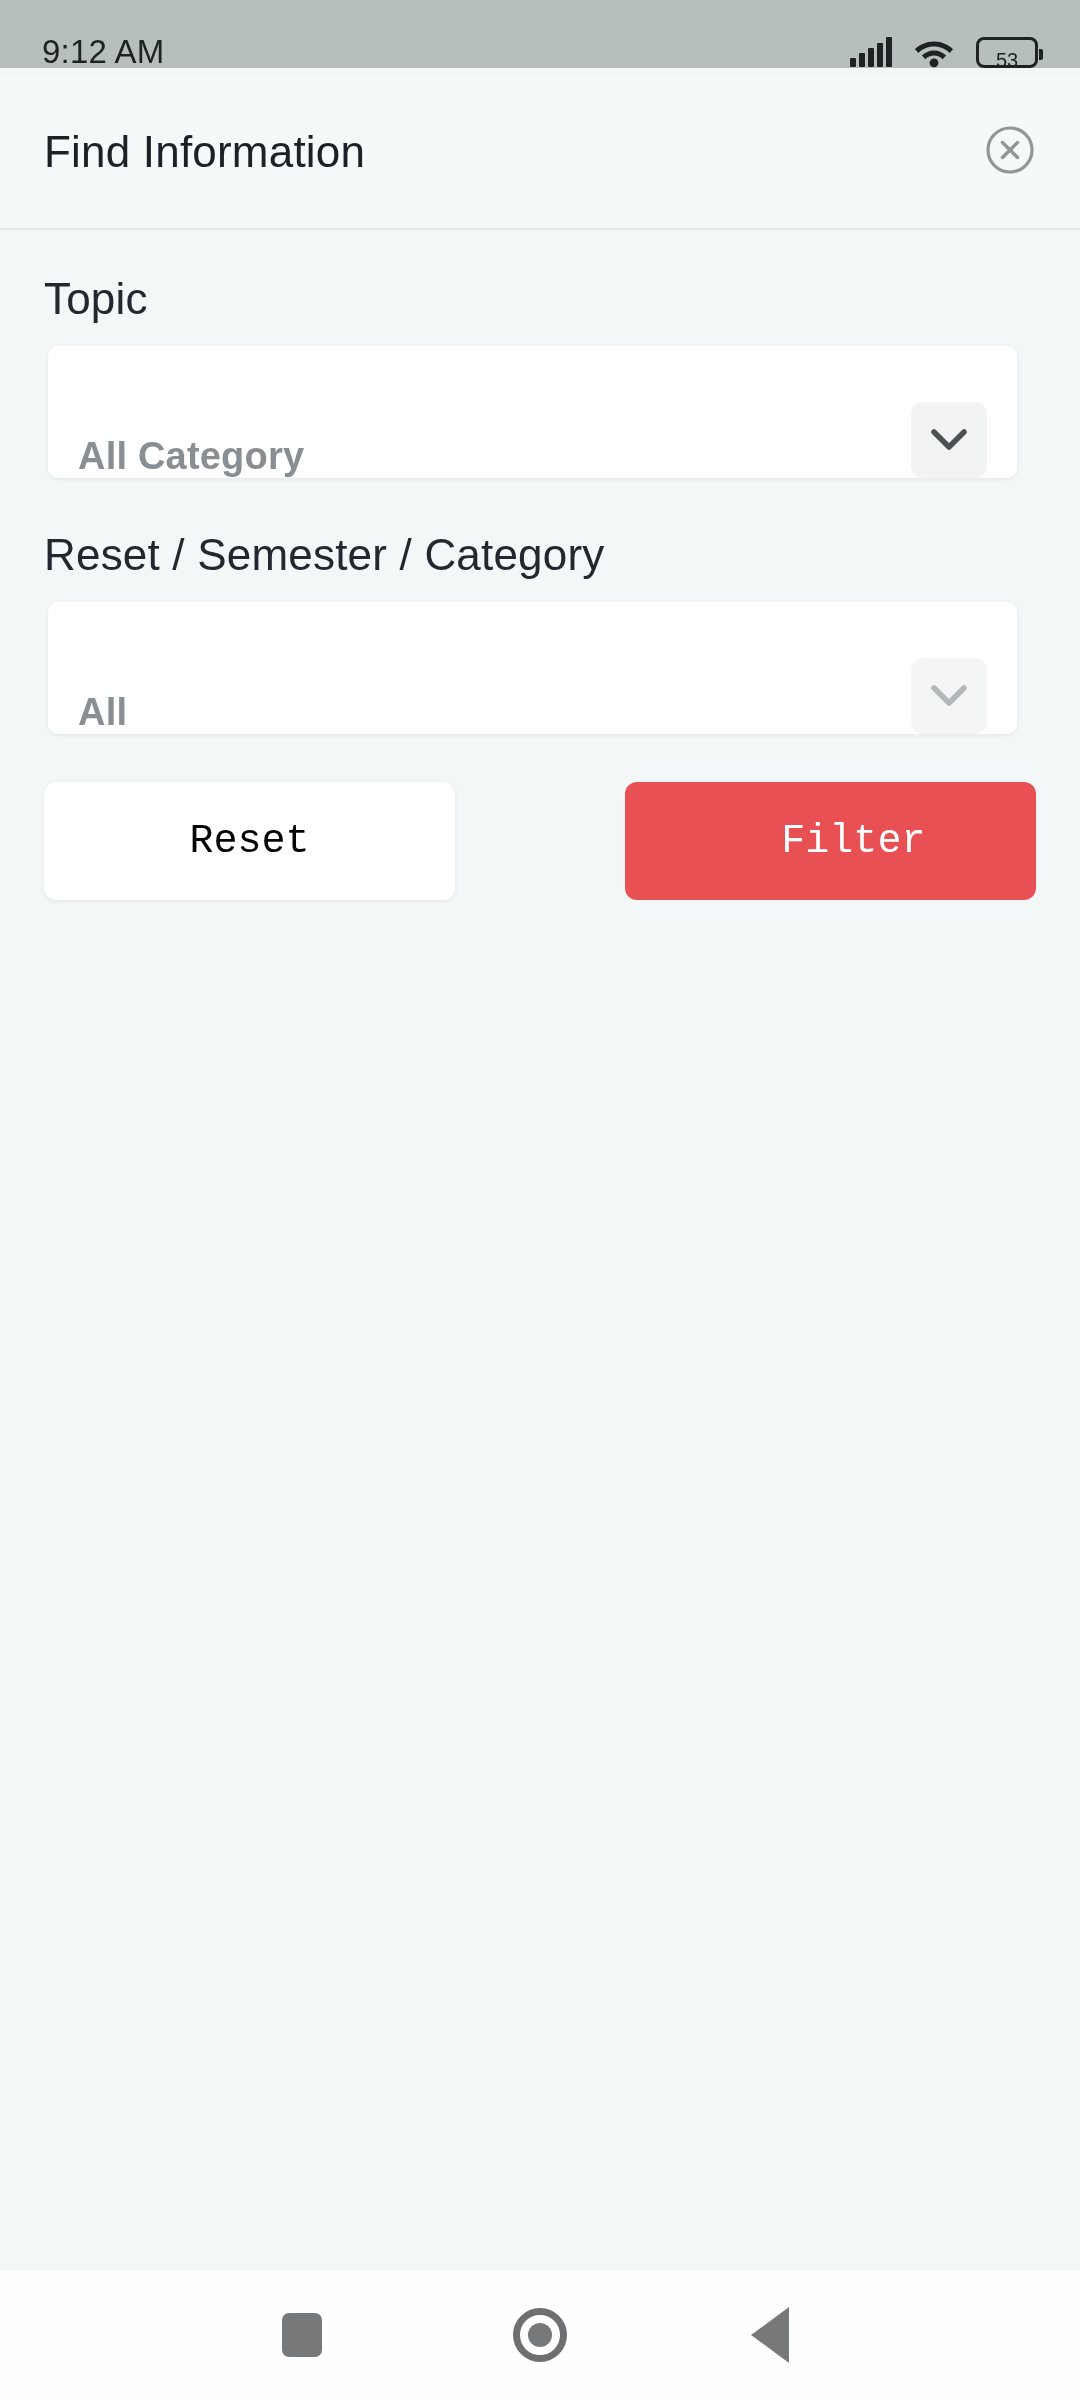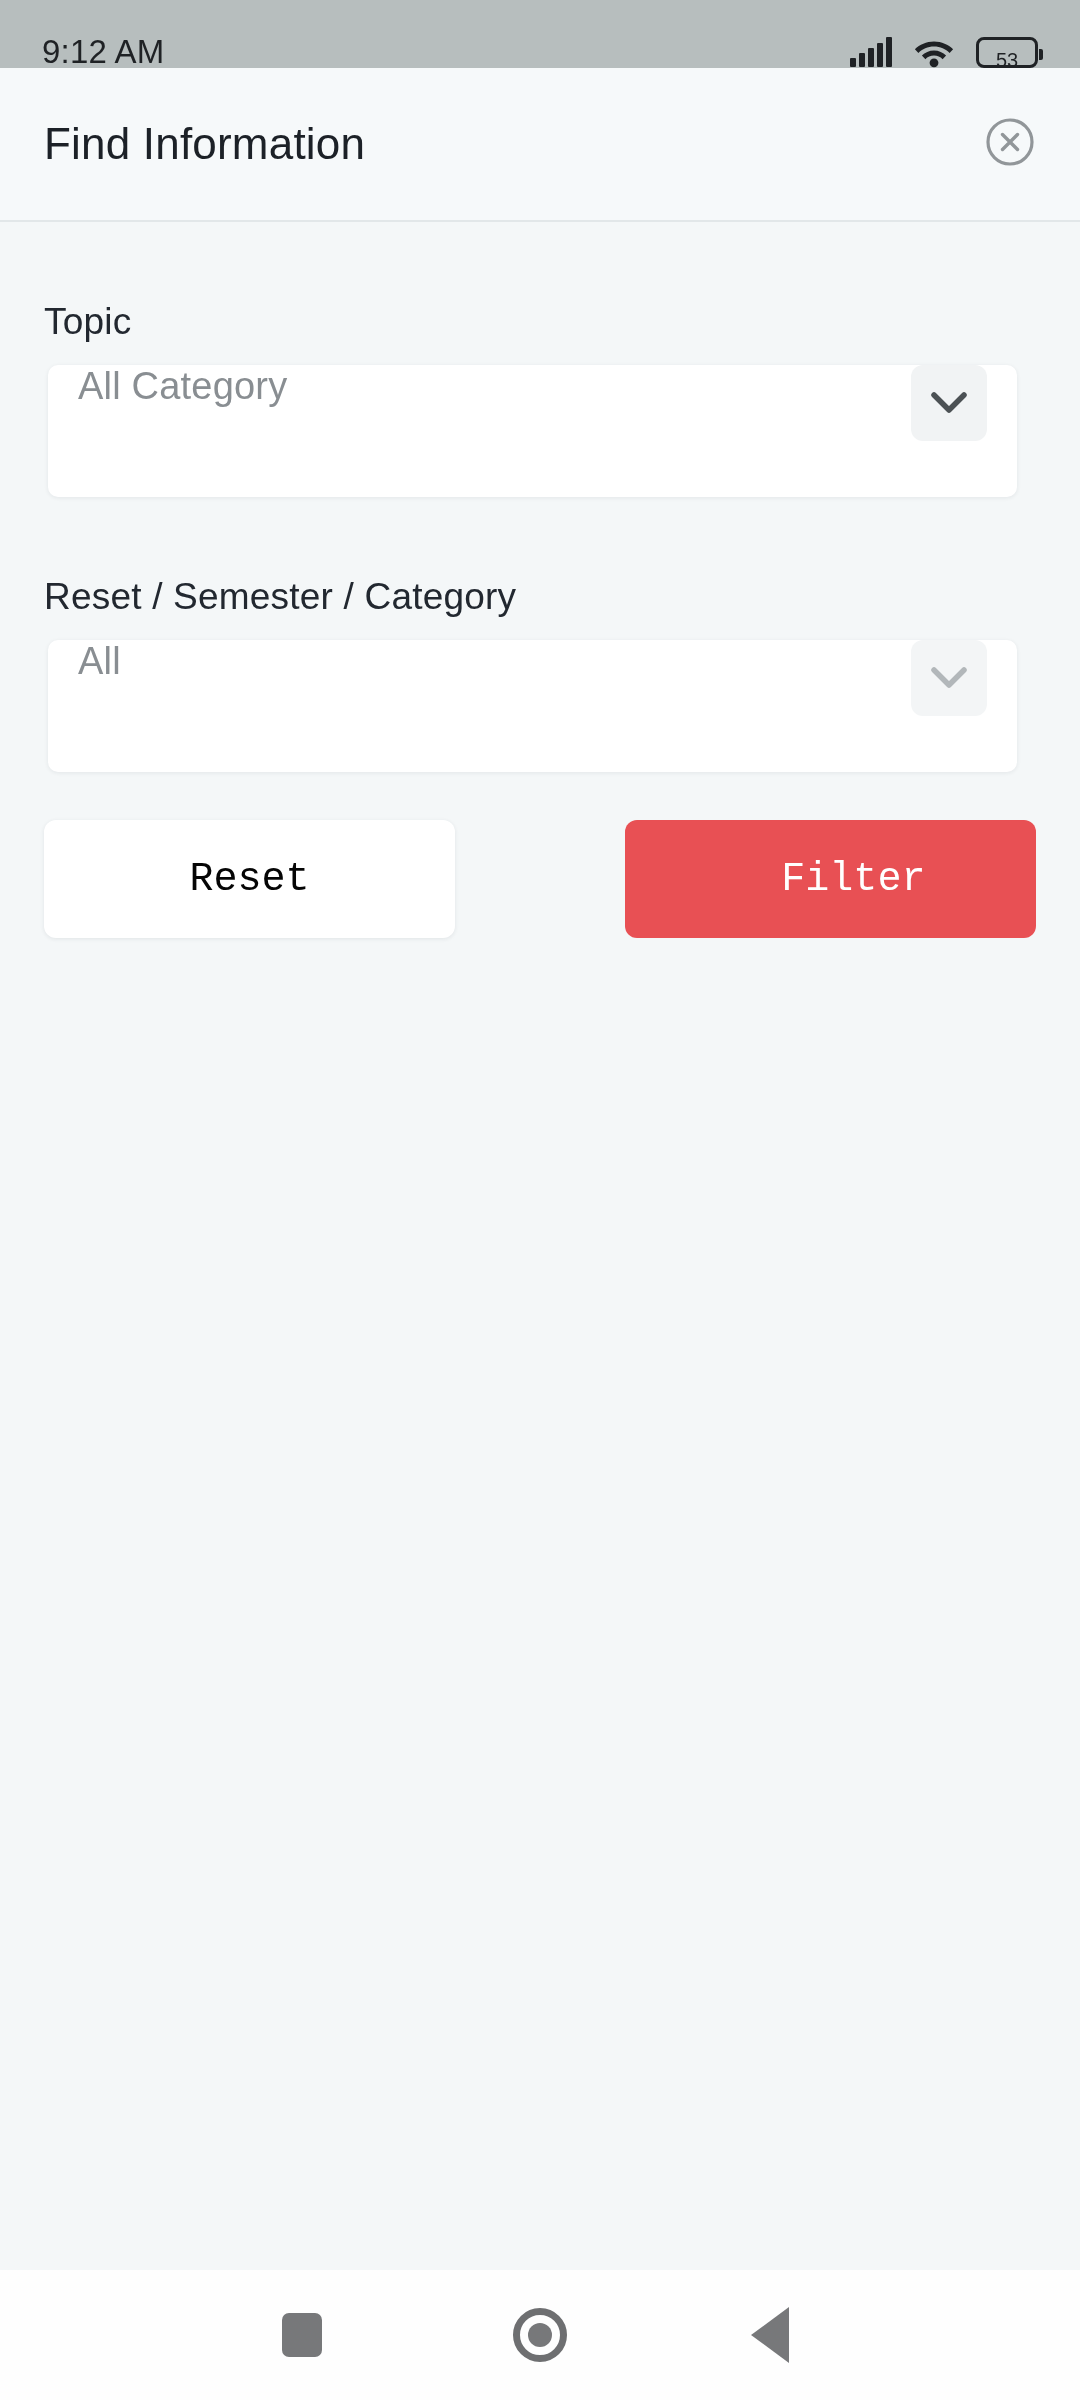--- a/index.html
+++ b/index.html
@@ -84,21 +84,21 @@
     font-size: 20px;
     color: #1f2225;
     line-height: 1;
     font-family: "Liberation Sans", sans-serif;
     margin-top: 16px;
   }
 
   
   .app-header {
     position: absolute;
-    top: 68px; left: 0;
+    top: 76px; left: 0;
     width: 1080px;
     height: 154px;
     background: #f6f9fa;
     border-bottom: 2px solid #e2e7e9;
     box-sizing: border-box;
     display: flex;
     align-items: center;
     justify-content: space-between;
     padding: 0 42px 0 44px;
   }
@@ -119,40 +119,41 @@
 
   
   .form-area {
     position: absolute;
     top: 222px; left: 0;
     width: 1080px;
     padding: 0 44px;
     box-sizing: border-box;
   }
   .field-label {
-    font-size: 37px;
+    font-size: 44px;
     color: #222830;
-    margin-top: 79px;
+    margin-top: 52px;
     margin-bottom: 0;
     letter-spacing: 0.2px;
   }
   .dropdown {
     position: relative;
     margin-top: 22px;
     margin-left: 4px;
     margin-right: 19px;
     height: 132px;
     background: #ffffff;
     border-radius: 10px;
     box-shadow: 0 1px 4px rgba(30,40,50,0.08);
     display: flex;
-    align-items: flex-start;
+    align-items: flex-end;
     padding: 0 30px;
     box-sizing: border-box;
     cursor: pointer;
+    font-weight: bold;
   }
   .dropdown-value {
     font-size: 38px;
     color: #898e92;
     flex: 1;
     letter-spacing: 0.2px;
   }
   .chevron-btn {
     width: 76px;
     height: 76px;

